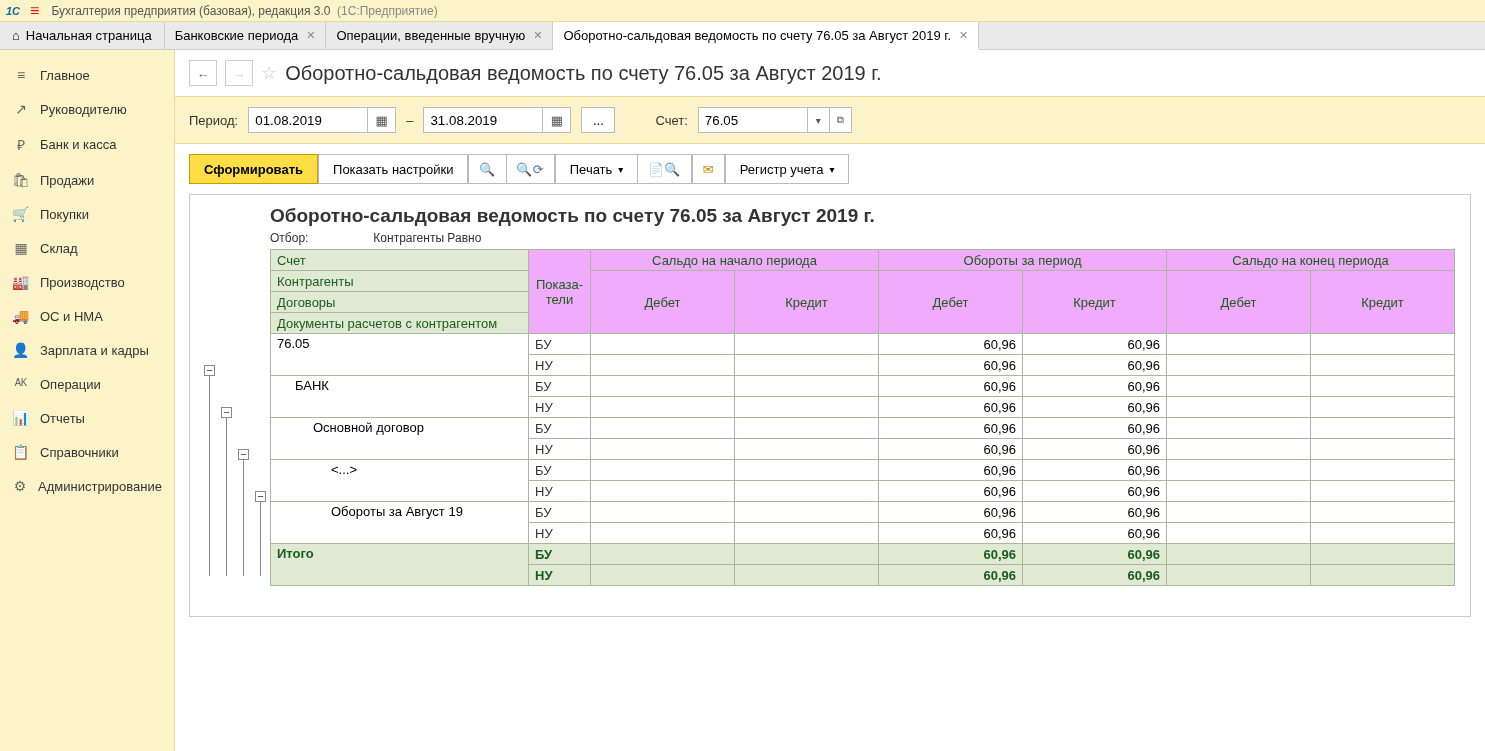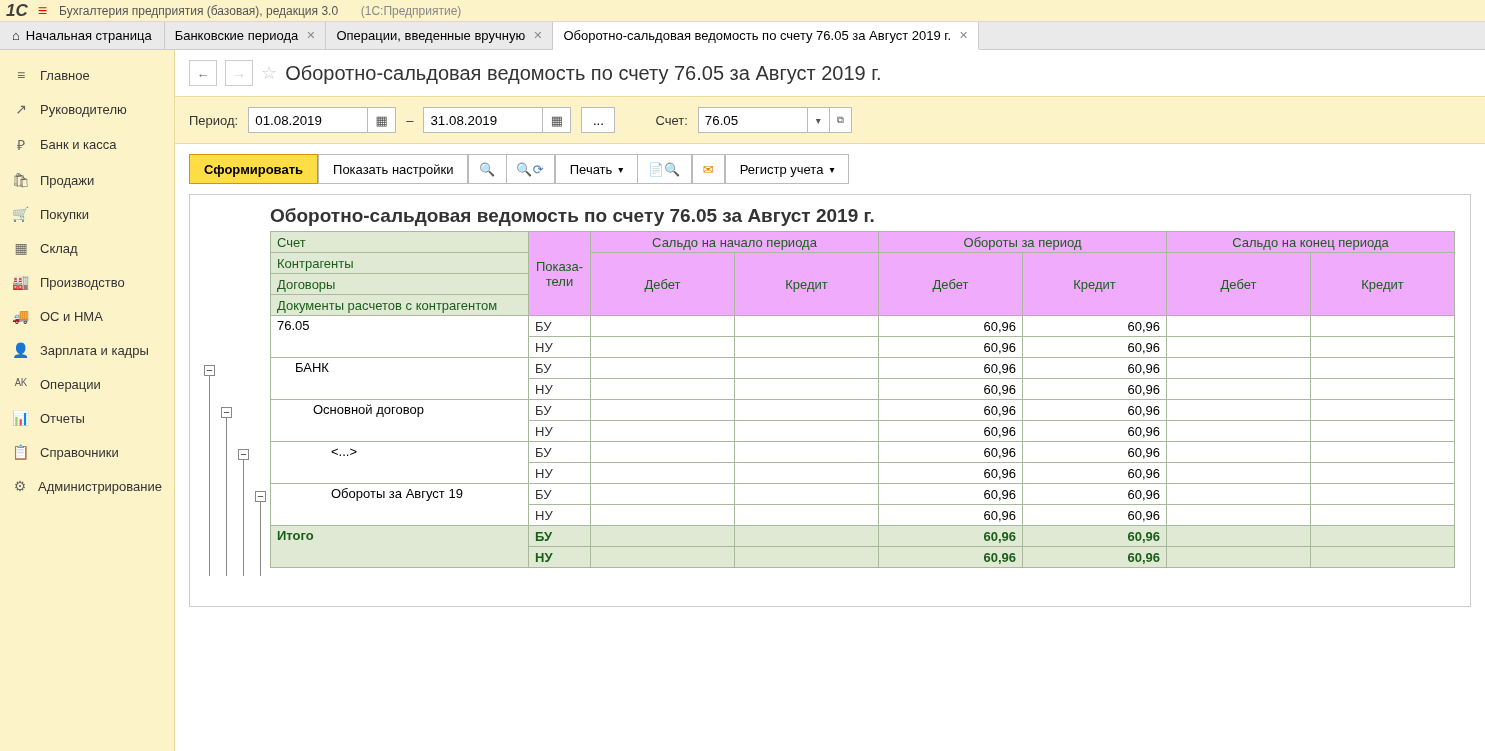--- a/index.html
+++ b/index.html
@@ -1,22 +1,22 @@
 <!DOCTYPE html>
 <html><head>
 <meta charset="utf-8">
 <style>
   * { box-sizing: border-box; margin: 0; padding: 0; font-family: Arial, sans-serif; }
   body { font-size: 13px; background: #fff; }
   
   .app-header { background: #fcf3c9; height: 22px; display: flex; align-items: center; padding: 0 6px; font-size: 12px; color: #333; border-bottom:1px solid #e8dc9a;}
-  .logo { color: #404040; font-weight: bold; font-size: 17px; margin-right: 10px; font-style:italic;}
+  .logo { color: #0369a1; font-weight: bold; font-size: 11px; margin-right: 10px; font-style:italic;}
   .menu-icon { color:#d10; font-size:16px; margin-right:12px; cursor:pointer;}
   .app-title-main { color:#555;}
-  .app-title-sub { color:#888;margin-left:16px;}
+  .app-title-sub { color:#888;}
   
   .tabs-bar { background: #eaeaea; height: 28px; display: flex; align-items: stretch; border-bottom: 1px solid #ccc; }
   .home-tab { display:flex; align-items:center; padding: 0 12px; border-right:1px solid #ccc; background:#eaeaea; cursor:pointer;}
   .home-tab .hicon { margin-right:6px; font-size:13px;}
   .tab { display:flex; align-items:center; padding: 0 10px; border-right:1px solid #ccc; background:#eaeaea; cursor:pointer; white-space:nowrap;}
   .tab.active { background:#fff; border-bottom:2px solid #fff; margin-bottom:-1px;}
   .tab-close { margin-left:8px; color:#888; font-size:11px;}
   
   .body-row { display:flex; height: calc(751px - 22px - 28px);}
   
@@ -243,20 +243,24 @@
               </div>
               <div style="display:flex; flex-direction:column; align-items:center; margin-left:6px;">
                 <div style="height:202px;"></div>
                 <div class="tree-box">−</div>
                 <div style="width:1px; background:#888; height:74px;"></div>
               </div>
             </div>
           </div>
           <div>
             <div class="rtitle">Оборотно-сальдовая ведомость по счету 76.05 за Август 2019 г.</div>
+            <div class="rfilter">
+              <span class="flbl">Отбор:</span>
+              <span>Контрагенты Равно</span>
+            </div>
             <table class="report">
               <tbody>
                   <tr>
                 <th rowspan="2" class="rowh col-acct">Счет</th>
                 <th rowspan="5" class="col-ind" style="white-space:pre-line;">Показа-
 тели</th>
                 <th colspan="2">Сальдо на начало периода</th>
                 <th colspan="2">Обороты за период</th>
                 <th colspan="2">Сальдо на конец периода</th>
               </tr>

